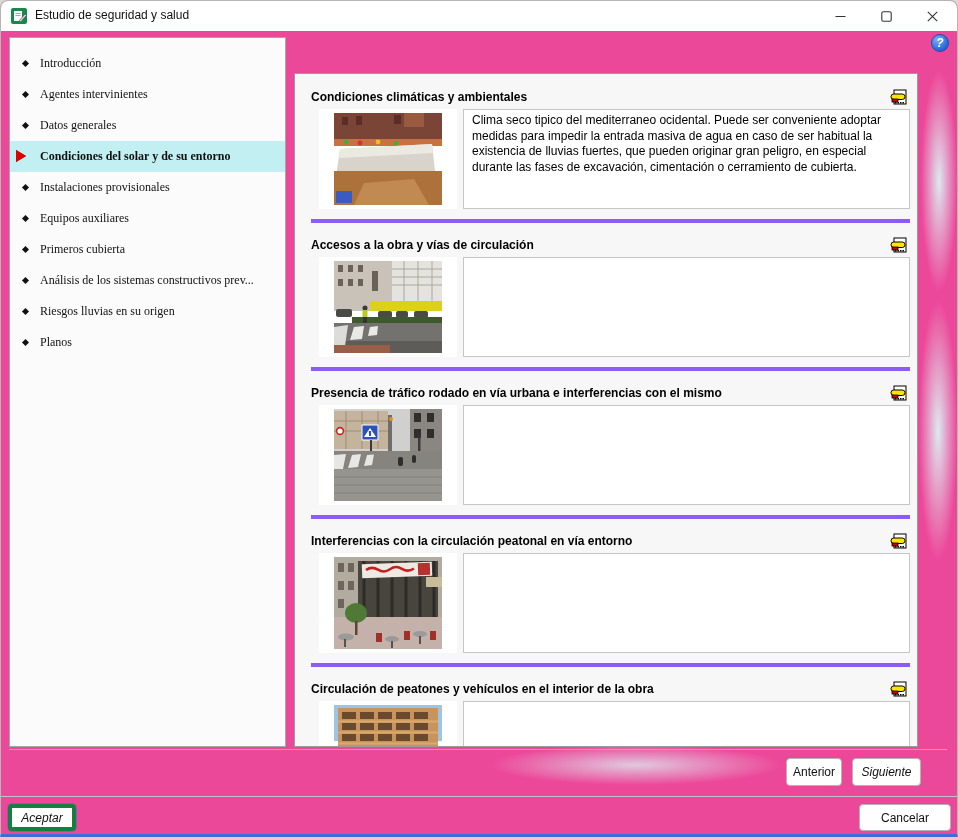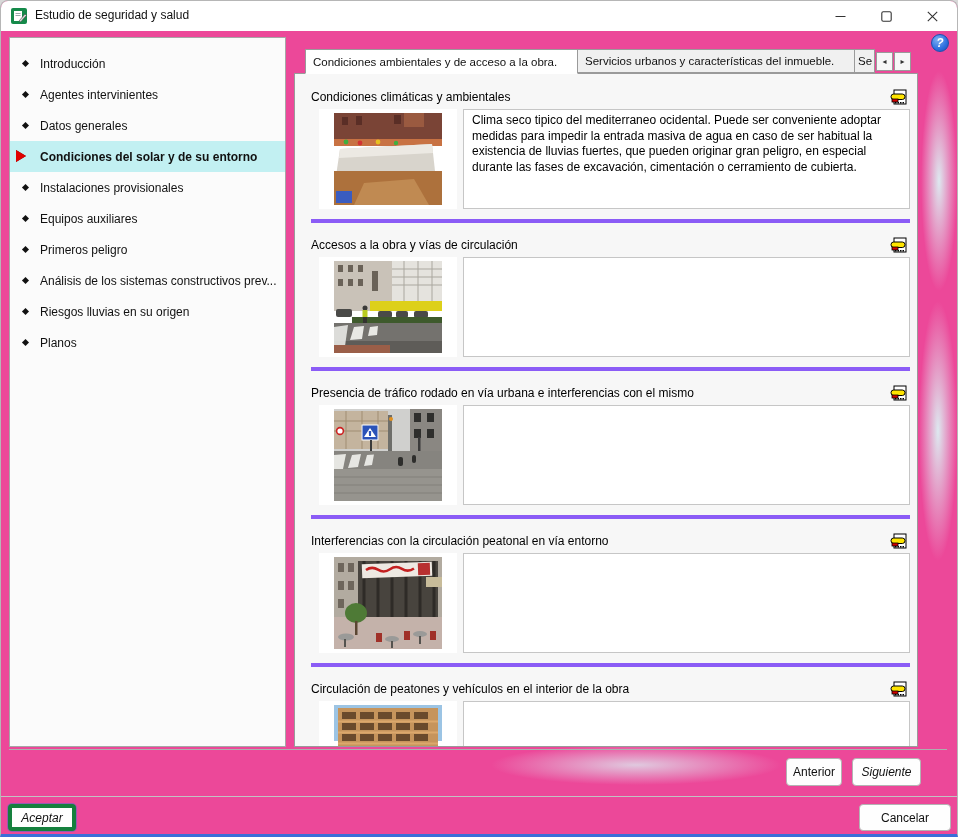--- a/index.html
+++ b/index.html
@@ -13,21 +13,21 @@
   .winbtn{position:absolute;top:0;width:46px;height:30px;display:flex;align-items:center;justify-content:center;}
   .winbtn svg{display:block;}
   .btn-min{right:94px;} .btn-max{right:48px;} .btn-close{right:2px;}
   
   .help-btn{position:absolute;left:930px;top:33px;width:18px;height:18px;border-radius:50%;
     background:radial-gradient(circle at 35% 30%, #7fb0f2, #2e6fe0 60%, #1b4fb0);
     color:#fff;font-size:12px;font-weight:bold;display:flex;align-items:center;justify-content:center;
     border:1px solid #1b4fb0;font-style:italic;}
   
   .sidebar{position:absolute;left:8px;top:36px;width:277px;height:710px;background:#fbfbfb;
-    border:1px solid #a6a6a6;padding-top:10px;}
+    border:1px solid #a6a6a6;padding-top:10px;font-family:Liberation Serif, serif;}
   .side-item{position:relative;height:31px;display:flex;align-items:center;padding-left:30px;
     font-size:12px;color:#111;cursor:default;white-space:nowrap;}
   .side-item .bullet{position:absolute;left:13px;top:13px;width:5px;height:5px;background:#111;
     transform:rotate(45deg);}
   .side-item.selected{background:#c2f0f2;font-weight:bold;}
   .side-item .sel-arrow{display:none;position:absolute;left:6px;top:9px;width:0;height:0;
     border-left:10px solid #e00000;border-top:6px solid transparent;border-bottom:6px solid transparent;
     filter:drop-shadow(0 0 0.5px #500);}
   .side-item.selected .sel-arrow{display:block;}
   
@@ -39,21 +39,21 @@
   .tab.inactive{border-left:none;}
   .tab.partial{border-left:none;width:20px;padding:0 3px;}
   .tab-arrow{width:17px;height:19px;border:1px solid #9a9a9a;background:#f7f7f7;font-size:8px;color:#333;
     display:flex;align-items:center;justify-content:center;margin-left:1px;margin-bottom:2px;}
   .content{position:absolute;left:0;top:25px;right:0;bottom:0;background:#f7f7f7;
     border:1px solid #9a9a9a;padding:13px 7px 0 16px;overflow:hidden;}
   
   .section{margin-bottom:10px;}
   .section + .section{border-top:4px solid #8b5cf6;padding-top:12px;}
   .sec-header{display:flex;align-items:center;height:20px;}
-  .sec-title{flex:1;font-size:12px;font-weight:normal;color:#000;white-space:nowrap;}
+  .sec-title{flex:1;font-size:12px;font-weight:bold;color:#000;white-space:nowrap;}
   .sec-icon{width:22px;height:19px;display:flex;align-items:center;justify-content:center;cursor:pointer;}
   .sec-media{display:flex;margin-top:2px;height:100px;padding-left:8px;}
   .photo-box{width:138px;height:100px;background:#ffffff;display:flex;align-items:center;justify-content:center;}
   .photo-box svg{display:block;}
   .textbox{position:relative;flex:1;margin-left:6px;background:#ffffff;border:1px solid #c6c6c6;
     font-size:12px;line-height:15.5px;color:#000;padding:3px 22px 3px 8px;overflow:hidden;cursor:text;}
   
   .wm{position:absolute;border-radius:50%;pointer-events:none;
     background:radial-gradient(closest-side,#dde9f0,rgba(221,233,240,0));}
   .wm1{left:920px;top:70px;width:36px;height:220px;}
@@ -130,44 +130,37 @@
     <div class="side-item">
         <span class="bullet"></span>
         <span>Instalaciones provisionales</span>
       </div>
     <div class="side-item">
         <span class="bullet"></span>
         <span>Equipos auxiliares</span>
       </div>
     <div class="side-item">
         <span class="bullet"></span>
-        <span>Primeros peligro</span>
+        <span>Primeros cubierta</span>
       </div>
     <div class="side-item">
         <span class="bullet"></span>
         <span>Análisis de los sistemas constructivos prev...</span>
       </div>
     <div class="side-item">
         <span class="bullet"></span>
         <span>Riesgos lluvias en su origen</span>
       </div>
     <div class="side-item">
         <span class="bullet"></span>
         <span>Planos</span>
       </div>
   </div>
 
   <div class="main">
-    <div class="tabbar">
-      <div class="tab active" style="width:273px;">Condiciones ambientales y de acceso a la obra.</div>
-      <div class="tab inactive" style="width:277px;">Servicios urbanos y características del inmueble.</div>
-      <div class="tab inactive partial">Se</div>
-      <div class="tab-arrow">◂</div>
-      <div class="tab-arrow">▸</div>
-    </div>
 
     <div class="content">
 
       <div class="section">
         <div class="sec-header">
           <span class="sec-title">Condiciones climáticas y ambientales</span>
           <span class="sec-icon">
             <svg width="19" height="17" viewBox="0 0 19 17">
               <rect x="4" y="1" width="12" height="14" fill="#fff" stroke="#000" stroke-width="1"></rect>
               <g fill="#000">

